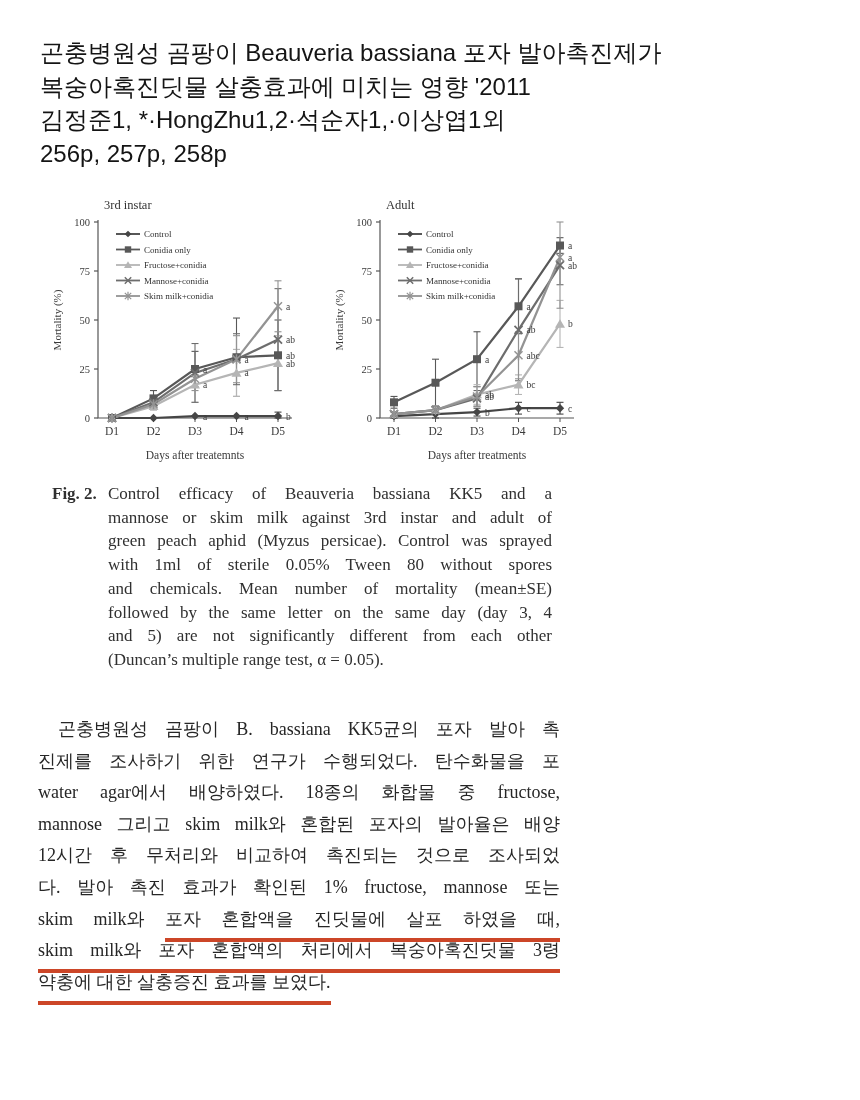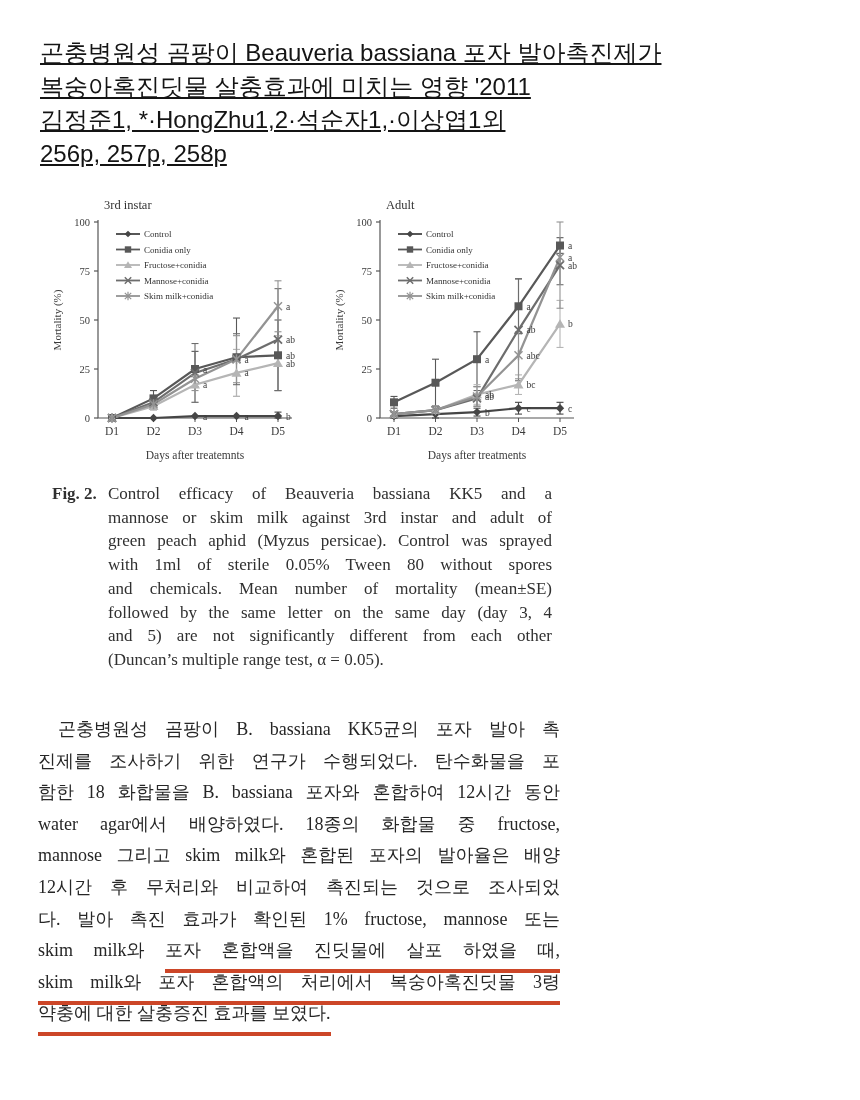--- a/index.html
+++ b/index.html
@@ -1,20 +1,20 @@
 <!DOCTYPE html>
 <html><head>
 <meta charset="utf-8">
 <style>
   html,body{margin:0;padding:0;background:#ffffff;}
   .page{position:relative;width:860px;height:1100px;background:#ffffff;overflow:hidden;
         font-family:"Liberation Serif","DejaVu Serif",serif;color:#262626;}
   .title-block{position:absolute;left:40px;top:36px;
         font-family:"Liberation Sans","DejaVu Sans",sans-serif;
-        font-size:24px;line-height:33.5px;color:#141414;text-decoration:underline;}
+        font-size:24px;line-height:33.5px;color:#141414;}
   .charts-row{position:absolute;left:50px;top:194px;display:flex;gap:6px;}
   svg text{font-family:"Liberation Serif","DejaVu Serif",serif;}
   .caption{position:absolute;left:52px;top:482px;width:500px;
         font-size:17px;line-height:23.7px;color:#303030;}
   .fig-label{position:absolute;left:0;top:0;font-weight:bold;}
   .caption-lines{margin-left:56px;}
   .body-text{position:absolute;left:38px;top:714px;width:522px;
         font-size:18px;line-height:31.6px;color:#262626;}
   .rline{text-align:justify;text-align-last:justify;white-space:normal;}
   .rline.last{text-align-last:left;}
@@ -332,21 +332,20 @@
         <div class="rline"><span>and chemicals. Mean number of mortality (mean±SE)</span></div>
         <div class="rline"><span>followed by the same letter on the same day (day 3, 4</span></div>
         <div class="rline"><span>and 5) are not significantly different from each other</span></div>
         <div class="rline last"><span>(Duncan’s multiple range test, α = 0.05).</span></div>
       </div>
   </div>
 
   <div id="body-lines" class="body-text">
       <div class="rline indent"><span>곤충병원성 곰팡이 </span><span class="it">B. bassiana</span><span> KK5균의 포자 발아 촉</span></div>
       <div class="rline"><span>진제를 조사하기 위한 연구가 수행되었다. 탄수화물을 포</span></div>
-      <div class="rline"><span>함한 18 화합물을 </span><span class="it">B. bassiana</span><span> 포자와 혼합하여 12시간 동안</span></div>
       <div class="rline"><span>water agar에서 배양하였다. 18종의 화합물 중 fructose,</span></div>
       <div class="rline"><span>mannose 그리고 skim milk와 혼합된 포자의 발아율은 배양</span></div>
       <div class="rline"><span>12시간 후 무처리와 비교하여 촉진되는 것으로 조사되었</span></div>
       <div class="rline"><span>다. 발아 촉진 효과가 확인된 1% fructose, mannose 또는</span></div>
       <div class="rline"><span>skim milk와 </span><span class="redline">포자 혼합액을 진딧물에 살포 하였을 때,</span></div>
       <div class="rline"><span class="redline">skim milk와 포자 혼합액의 처리에서 복숭아혹진딧물 3령</span></div>
       <div class="rline last"><span class="redline">약충에 대한 살충증진 효과를 보였다.</span></div>
     </div>
 
 </div>

